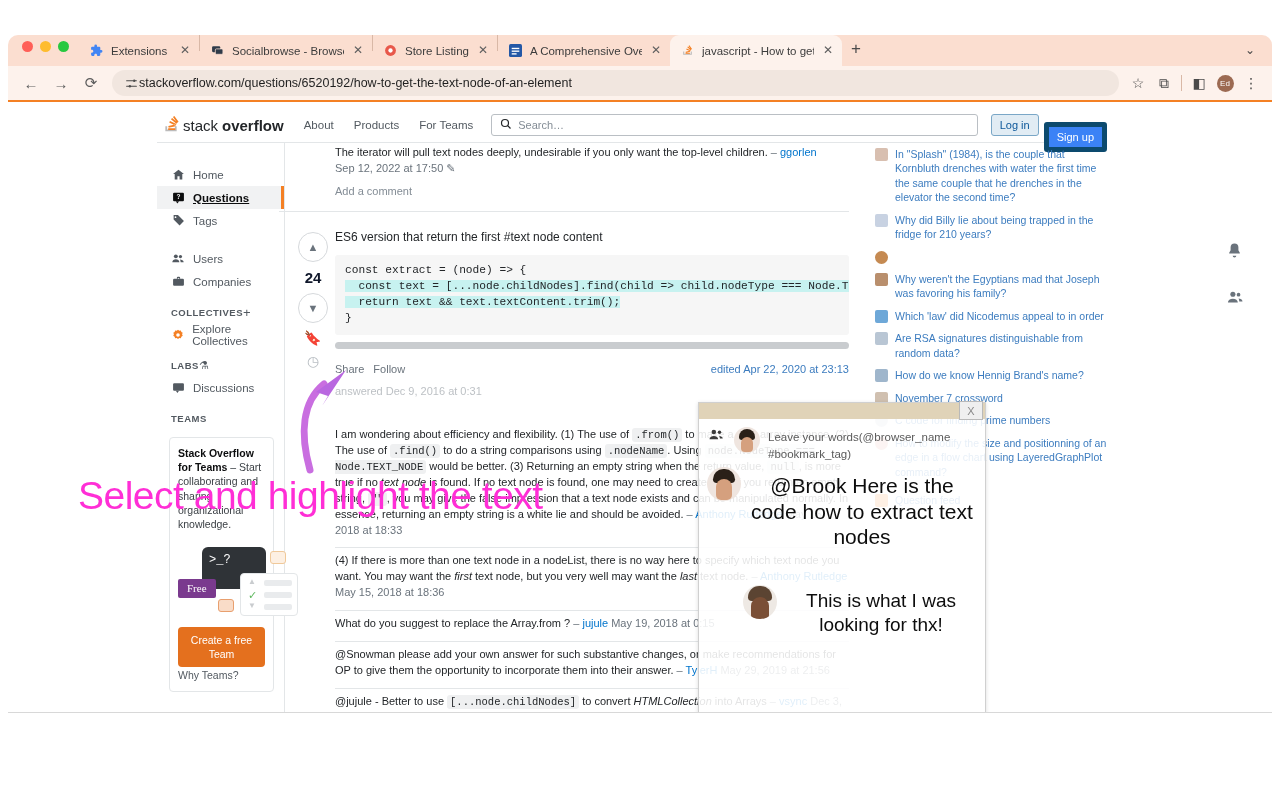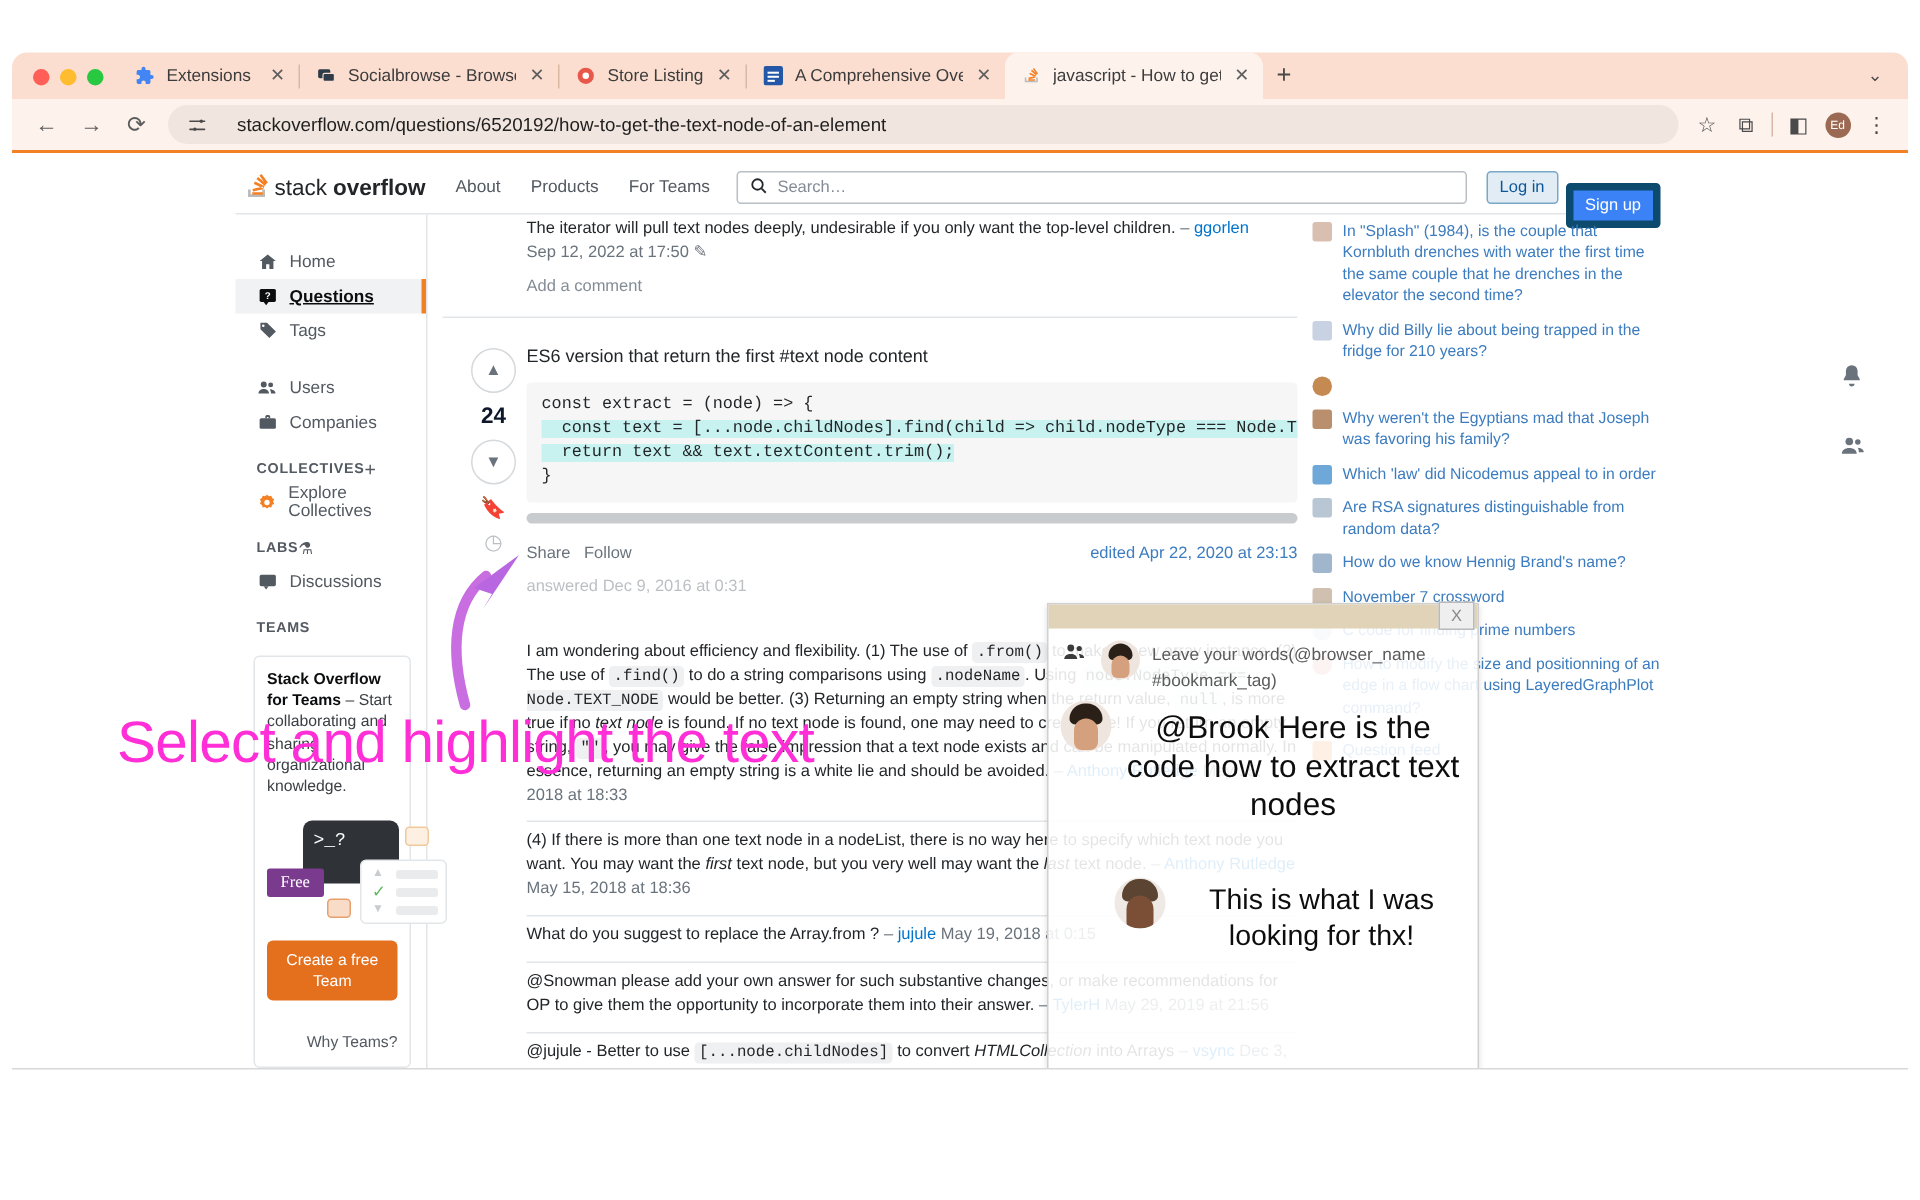--- a/index.html
+++ b/index.html
@@ -7,21 +7,21 @@
     width: 1280px; height: 800px;
     font-family: "Liberation Sans", sans-serif;
     background: #ffffff;
     overflow: hidden;
   }
   #root { position: relative; width: 1280px; height: 800px; background:#fff; }
 
   
   .browser { position:absolute; left:8px; top:35px; width:1264px; height:65px;
              background:#fbded0; border-radius:10px 10px 0 0; }
-  .tabstrip { position:relative; height:31px; display:flex; align-items:flex-end; }
+  .tabstrip { position:relative; height:31px; display:flex; }
   .traffic { display:flex; align-items:center; gap:7px; padding:0 10px 9px 14px; }
   .dot { width:11px; height:11px; border-radius:50%; }
   .dot.r { background:#ff5f57; } .dot.y { background:#febc2e; } .dot.g { background:#28c840; }
 
   .tab { position:relative; display:flex; align-items:center; gap:7px;
          height:31px; padding:0 7px 0 10px; font-size:11.5px; color:#3c3c3c;
          max-width:172px; min-width:120px; }
   .tab.active { background:#fdf2ec; border-radius:9px 9px 0 0; }
   .tab .favicon { width:15px; height:15px; flex:0 0 15px; display:flex;
                   align-items:center; justify-content:center; font-size:11px; }
@@ -34,21 +34,21 @@
             justify-content:center; font-size:17px; color:#4a4a4a; margin-bottom:2px;}
   .tabchev { position:absolute; right:10px; bottom:4px; width:24px; height:24px;
              display:flex; align-items:center; justify-content:center;
              font-size:12px; color:#4a4a4a; }
 
   .urlbar { position:relative; height:34px; display:flex; align-items:center;
             gap:0px; padding:0 8px; background:#fdf2ec; }
   .navbtn { width:30px; height:26px; display:flex; align-items:center;
             justify-content:center; font-size:15px; color:#5c5c5c; }
   .omnibox { flex:1 1 auto; height:26px; background:#f1e6df; border-radius:13px;
-             display:flex; align-items:center; gap:20px; padding:0 12px; margin:0 6px;
+             display:flex; align-items:center; gap:1px; padding:0 12px; margin:0 6px;
              font-size:12.5px; color:#1f1f1f; }
   .omni-icon { width:14px; height:14px; display:flex; align-items:center;
                justify-content:center; color:#4a4a4a; }
   .acticon { width:26px; height:26px; display:flex; align-items:center;
              justify-content:center; font-size:14px; color:#4a4a4a; }
   .avatar-chip { width:17px; height:17px; border-radius:50%; background:#9c6a52;
                  color:#fff; font-size:8px; display:flex; align-items:center;
                  justify-content:center; }
   .vdiv { width:1px; height:16px; background:#d9b8a6; margin:0 4px; }
 
@@ -97,24 +97,24 @@
               font-family:"Liberation Mono", monospace; padding:5px 0 0 7px; }
   .art-panel { position:absolute; left:62px; top:34px; width:58px; height:43px;
                background:#fff; border:1px solid #e3e6e8; border-radius:4px; }
   .art-line { position:absolute; height:6px; background:#e9ebed; border-radius:2px; }
   .art-free { position:absolute; left:0px; top:40px; background:#7a3a8e; color:#fff;
               font-family:"Liberation Serif", serif; font-size:11px; padding:2px 9px;
               border-radius:2px; }
   .art-bub { position:absolute; width:16px; height:13px; border-radius:3px; }
   .team-cta { display:block; text-align:center; background:#e4701e; color:#fff;
               border-radius:4px; font-size:10.5px; padding:6px 0; margin-top:4px; }
-  .team-why { text-align:right; font-size:10.5px; color:#525960; margin-top:21px; }
-
-  
-  .so-main { position:absolute; left:287px; top:41px; width:570px; }
+  .team-why { text-align:left; font-size:10.5px; color:#525960; margin-top:1px; }
+
+  
+  .so-main { position:absolute; left:271px; top:41px; width:570px; }
   .cmt-row { font-size:11px; color:#232629; line-height:1.45; padding:2px 0 2px 56px;}
   .cmt-meta { color:#6a737c; }
   .cmt-user { color:#0074cc; }
   .addcmt { font-size:11px; color:#838c95; padding:6px 0 10px 56px; }
   .sep { height:1px; background:#e3e6e8; margin:4px 0 0 0; }
 
   .ans-wrap { position:relative; padding:16px 0 0 0; }
   .votecol { position:absolute; left:16px; top:20px; width:36px;
              display:flex; flex-direction:column; align-items:center; gap:7px; }
   .vbtn { width:30px; height:30px; border-radius:50%; border:1px solid #d6d9dc;

